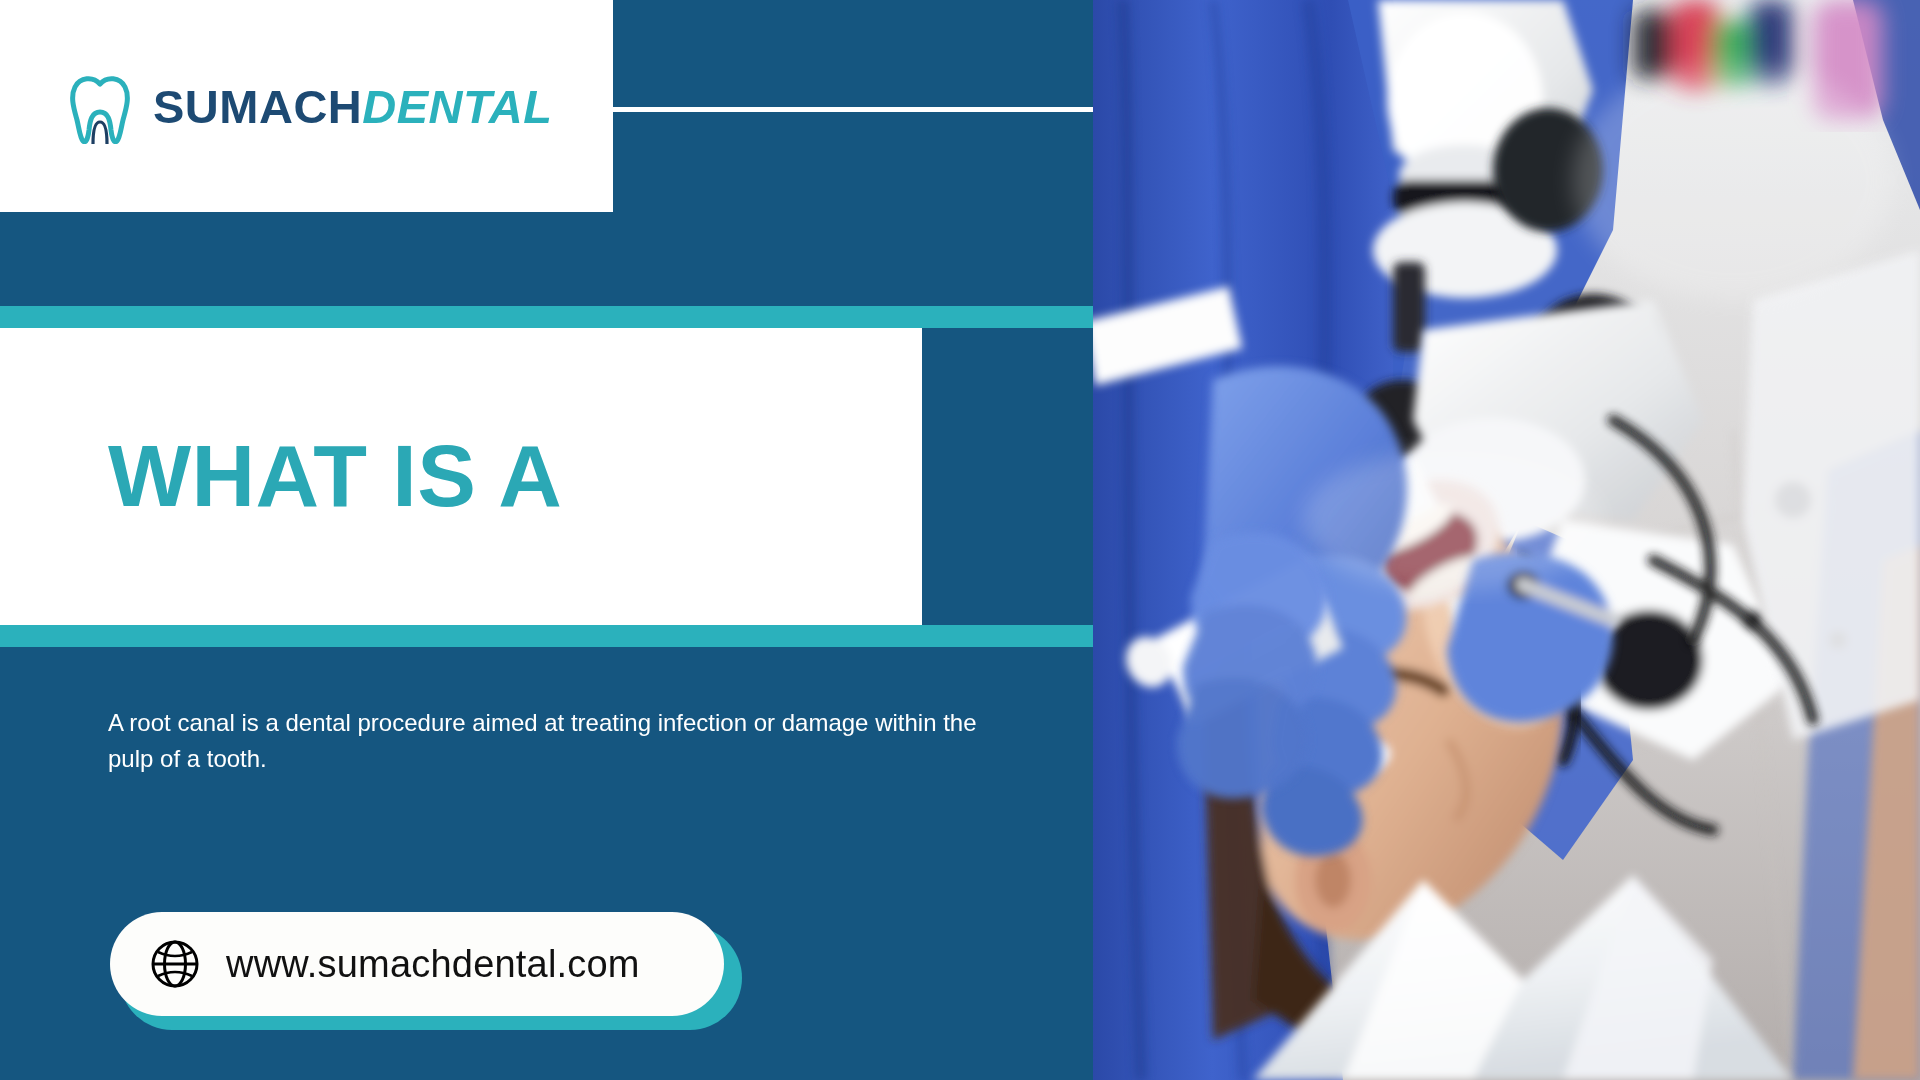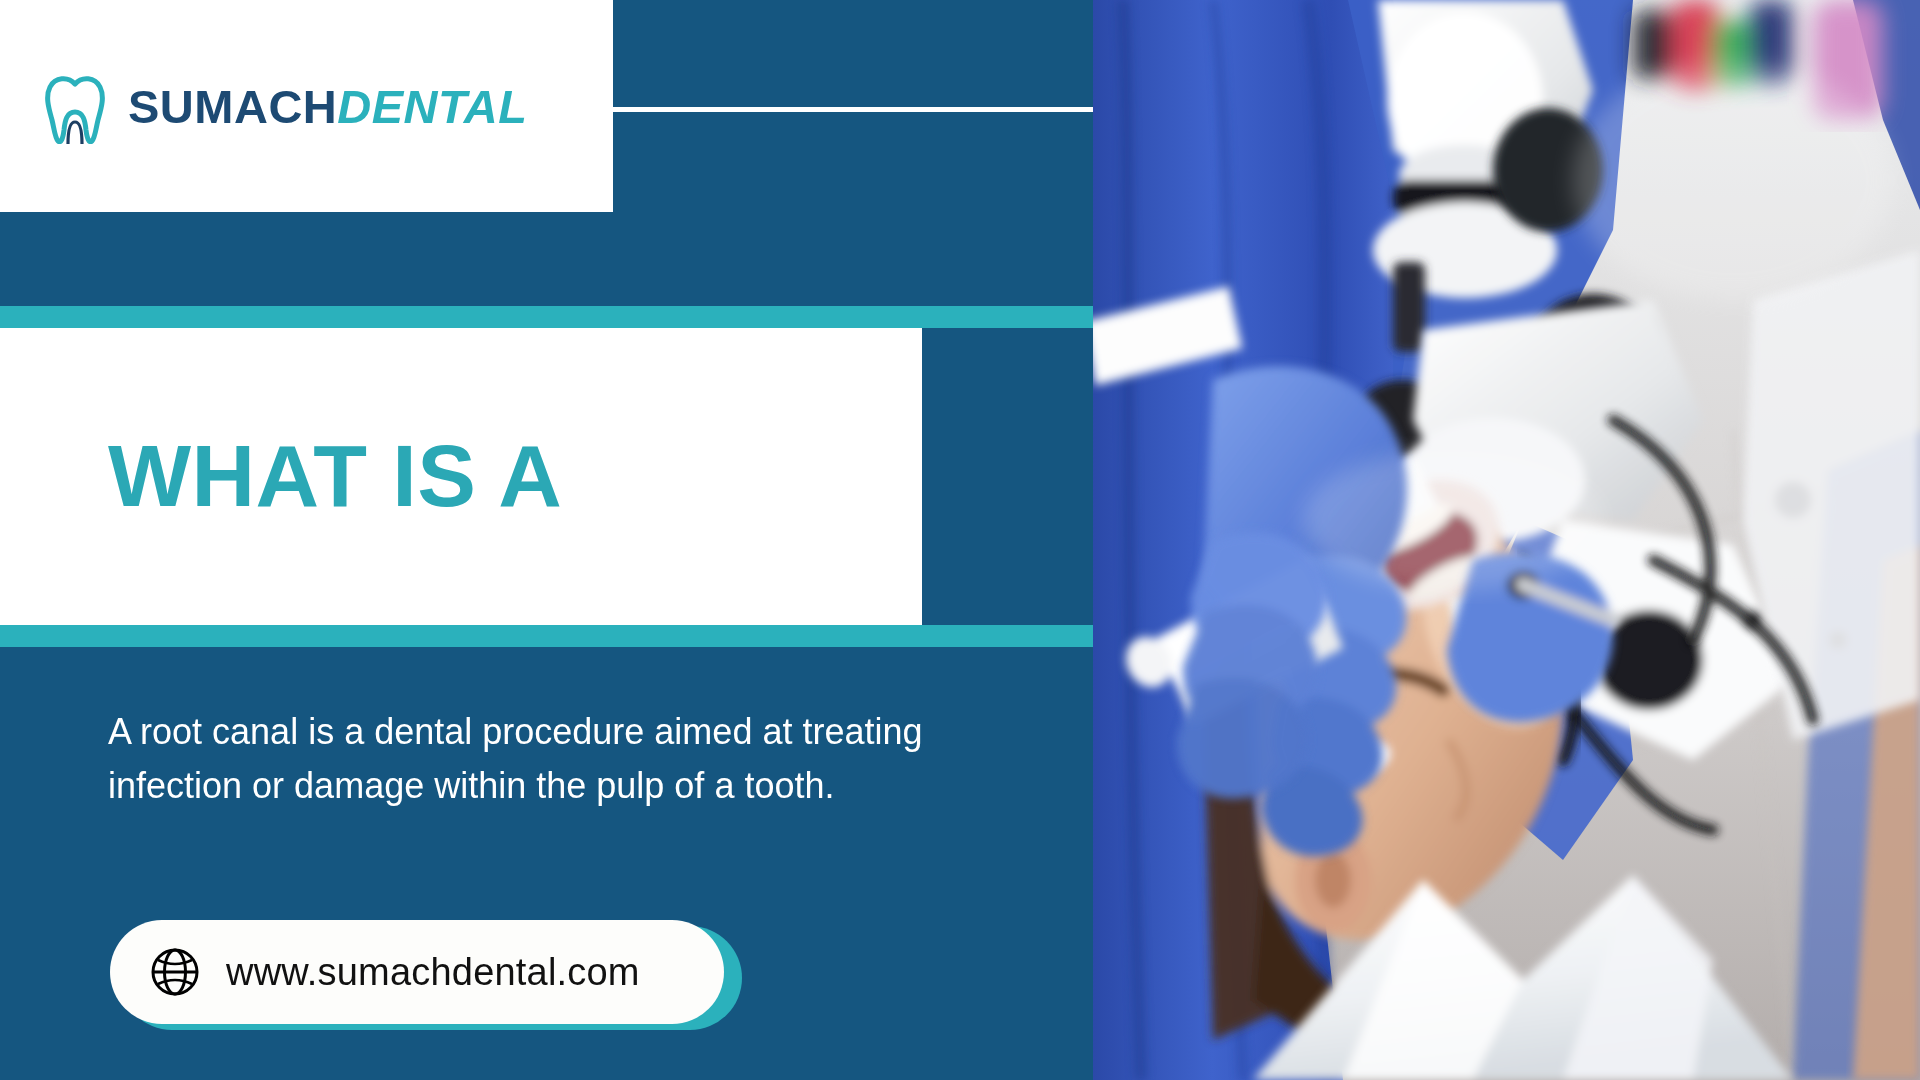--- a/index.html
+++ b/index.html
@@ -35,21 +35,21 @@
   
   .logo-card {
     position: absolute;
     left: 0;
     top: 0;
     width: 613px;
     height: 212px;
     background: #ffffff;
     display: flex;
     align-items: center;
-    padding-left: 44px;
+    padding-left: 69px;
     box-sizing: border-box;
   }
   .logo-mark {
     width: 62px;
     height: 70px;
     flex: none;
     margin-right: 22px;
     margin-top: 6px;
   }
   .logo-word {
@@ -122,21 +122,21 @@
   .headline .hl-line { display: block; }
 
   
   .body-copy {
     position: absolute;
     left: 108px;
     top: 705px;
     width: 920px;
     margin: 0;
     color: #ffffff;
-    font-size: 36px;
+    font-size: 24px;
     line-height: 1.5;
     font-weight: 400;
     font-family: "Liberation Sans", sans-serif;
   }
 
   
   .url-pill-wrap {
     position: absolute;
     left: 110px;
     top: 912px;
@@ -148,21 +148,21 @@
     left: 10px;
     top: 14px;
     width: 622px;
     height: 104px;
     background: #2BB1BC;
     border-radius: 58px;
   }
   .url-pill {
     position: absolute;
     left: 0;
-    top: 8px;
+    top: 0;
     width: 614px;
     height: 104px;
     background: #fdfdfb;
     border-radius: 58px;
     display: flex;
     align-items: center;
     padding-left: 40px;
     box-sizing: border-box;
   }
   .globe-icon {

